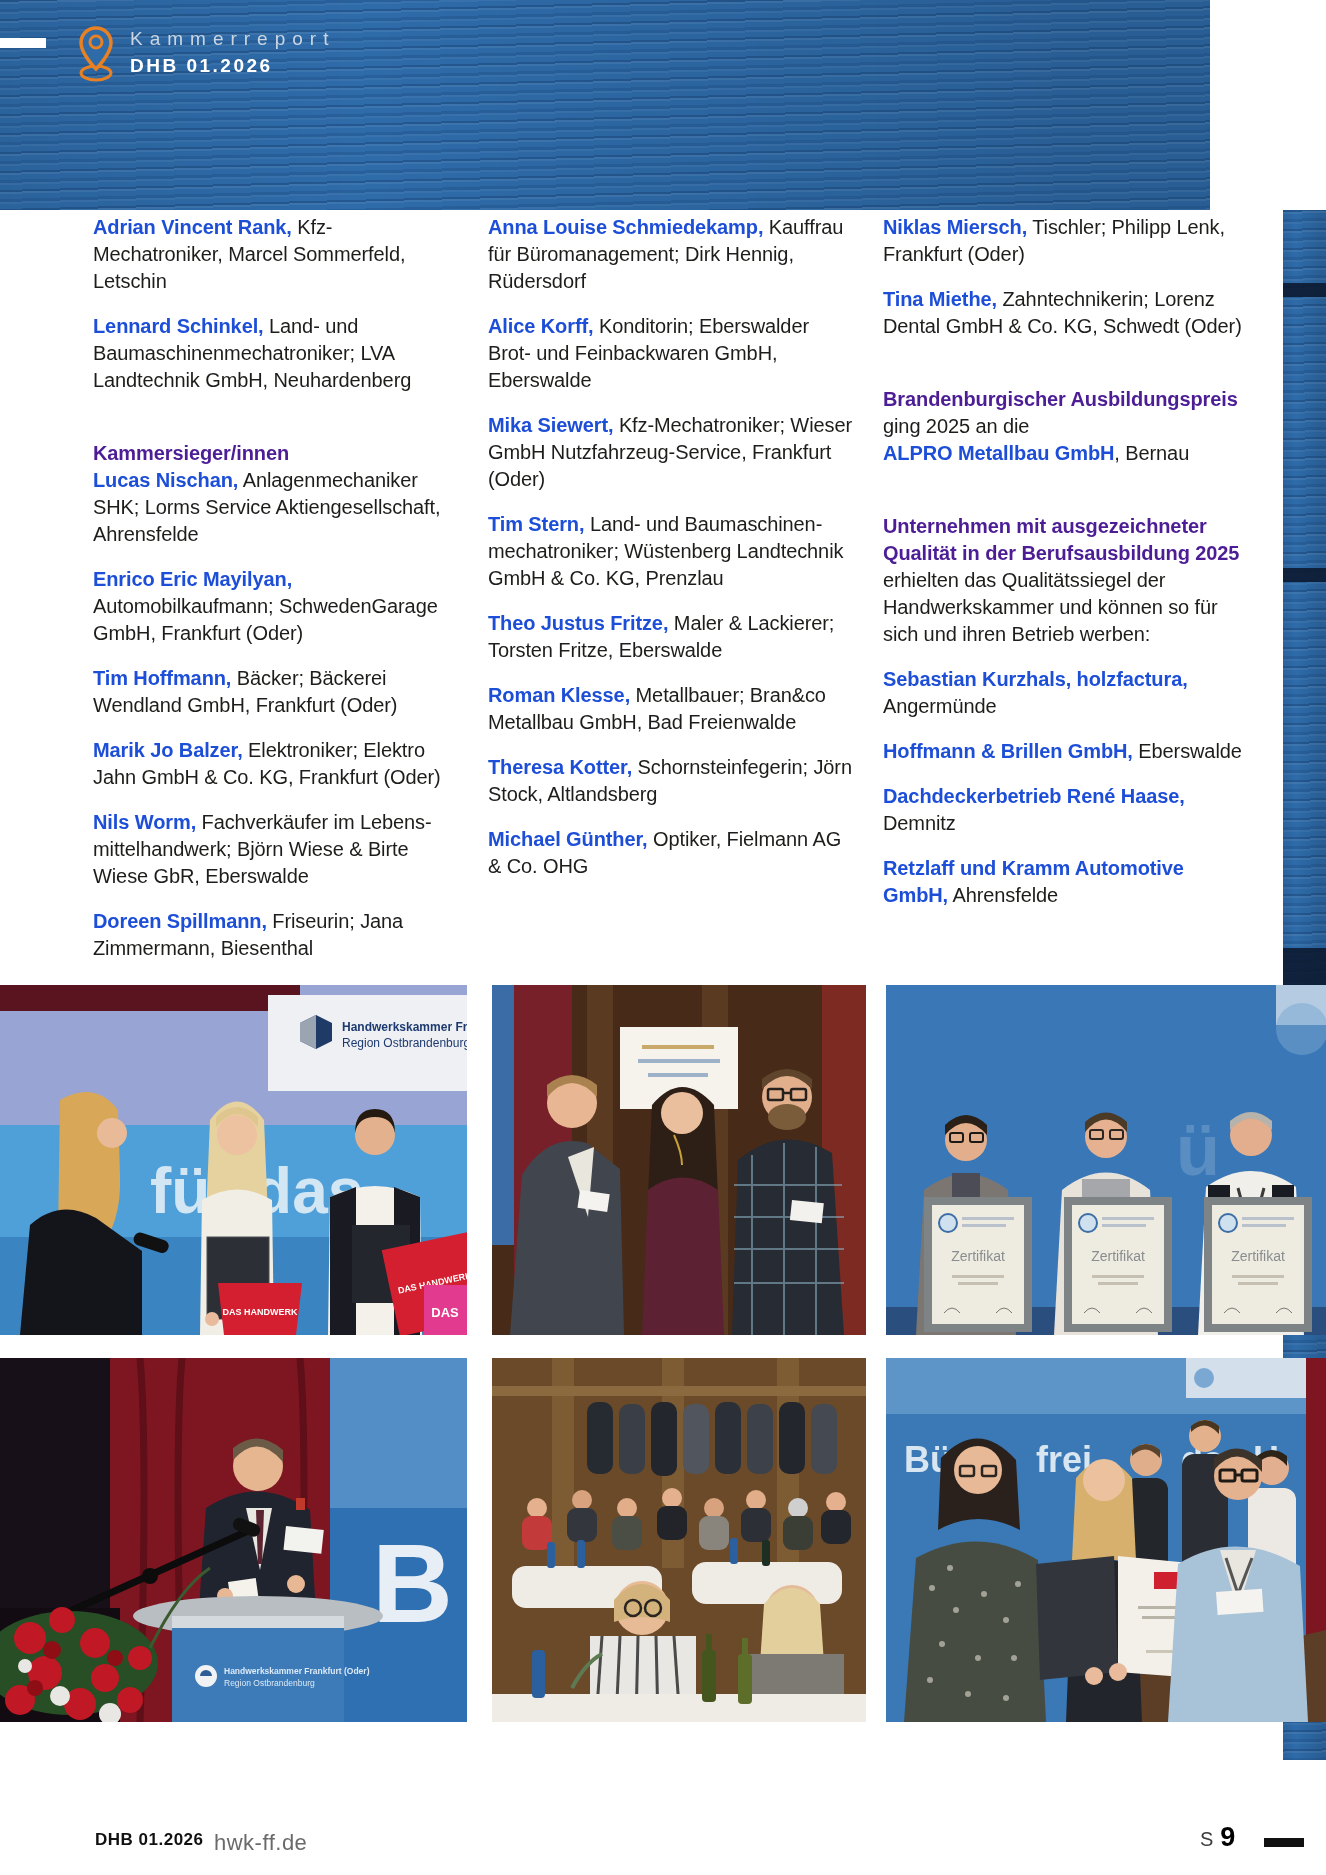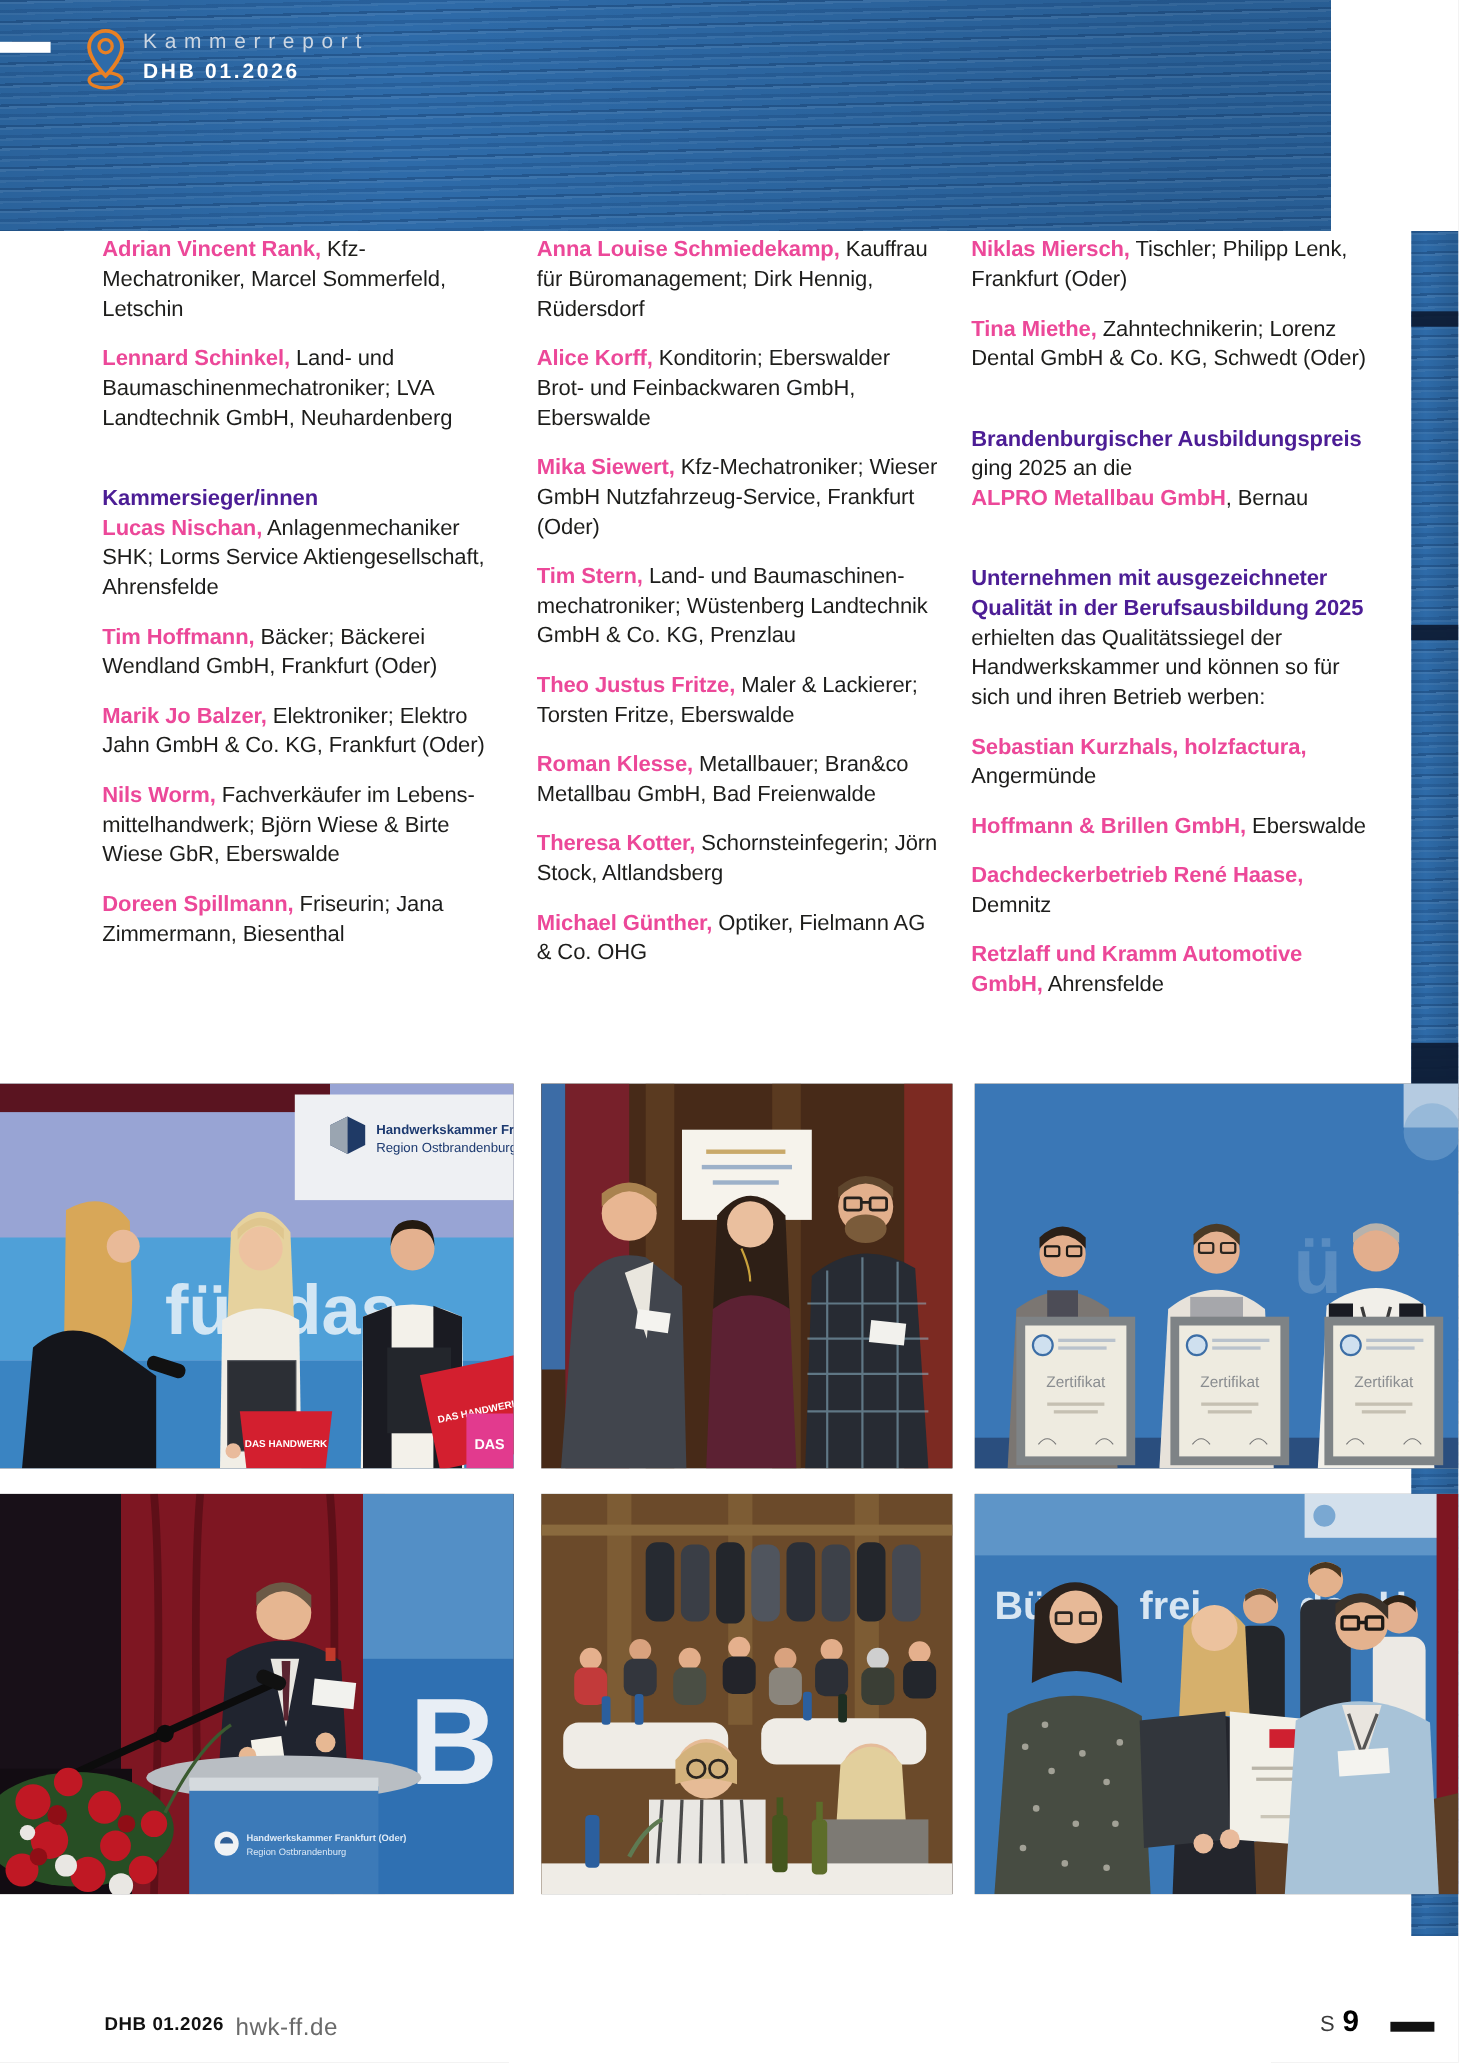--- a/index.html
+++ b/index.html
@@ -23,21 +23,21 @@
   
   .right-strip{position:absolute;right:0;top:210px;width:43px;height:1550px;}
   .strip-band{position:absolute;left:0;width:43px;background:#0d1b33;opacity:.92;}
   .band1{top:73px;height:14px;}
   .band2{top:358px;height:14px;}
   .band3{top:738px;height:37px;}
   
   .cols{position:absolute;left:93px;top:214px;display:flex;gap:28px;}
   .col{width:367px;}
   .entry{font-size:20px;line-height:27px;color:#1d1d1b;margin:0 0 18px 0;letter-spacing:-.1px;}
-  .entry strong{font-weight:700;color:#ec4899;text-align:right;}
+  .entry strong{font-weight:700;color:#1d4ed8;text-align:right;}
   .orange{color:#4c1d95;font-weight:700;}
   .heading-block{margin:46px 0 0 0;}
   .gap-lg{margin-top:46px;}
   
   .photo{position:absolute;overflow:hidden;background:#888;}
   .photo svg{display:block;width:100%;height:100%;}
   .p1{left:0;top:985px;width:467px;height:350px;}
   .p2{left:492px;top:985px;width:374px;height:350px;}
   .p3{left:886px;top:985px;width:440px;height:350px;}
   .p4{left:0;top:1358px;width:467px;height:364px;}
@@ -74,20 +74,21 @@
     <div class="strip-band band3"></div>
   </div>
 
   <div class="cols">
 
     <div class="col">
       <p class="entry"><strong>Adrian Vincent Rank,</strong><span> Kfz-Mechatroniker, Marcel Sommerfeld, Letschin</span></p>
       <p class="entry"><strong>Lennard Schinkel,</strong><span> Land- und Baumaschi­nenmechatroniker; LVA Landtechnik GmbH, Neuhardenberg</span></p>
       <p class="entry orange heading-block">Kammersieger/innen</p>
       <p class="entry"><strong>Lucas Nischan,</strong><span> Anlagenmechaniker SHK; Lorms Service Aktiengesellschaft, Ahrensfelde</span></p>
+      <p class="entry"><strong>Enrico Eric Mayilyan,</strong><span> Automobilkaufmann; SchwedenGarage GmbH, Frankfurt (Oder)</span></p>
       <p class="entry"><strong>Tim Hoffmann,</strong><span> Bäcker; Bäckerei Wendland GmbH, Frankfurt (Oder)</span></p>
       <p class="entry"><strong>Marik Jo Balzer,</strong><span> Elektroniker; Elektro Jahn GmbH &amp; Co. KG, Frankfurt (Oder)</span></p>
       <p class="entry"><strong>Nils Worm,</strong><span> Fachverkäufer im Lebens­mittelhandwerk; Björn Wiese &amp; Birte Wiese GbR, Eberswalde</span></p>
       <p class="entry"><strong>Doreen Spillmann,</strong><span> Friseurin; Jana Zimmer­mann, Biesenthal</span></p>
     </div>
 
     <div class="col">
       <p class="entry"><strong>Anna Louise Schmiedekamp,</strong><span> Kauffrau für Büromanagement; Dirk Hennig, Rüdersdorf</span></p>
       <p class="entry"><strong>Alice Korff,</strong><span> Konditorin; Eberswalder Brot- und Feinbackwaren GmbH, Eberswalde</span></p>
       <p class="entry"><strong>Mika Siewert,</strong><span> Kfz-Mechatroniker; Wieser GmbH Nutzfahrzeug-Service, Frankfurt (Oder)</span></p>

